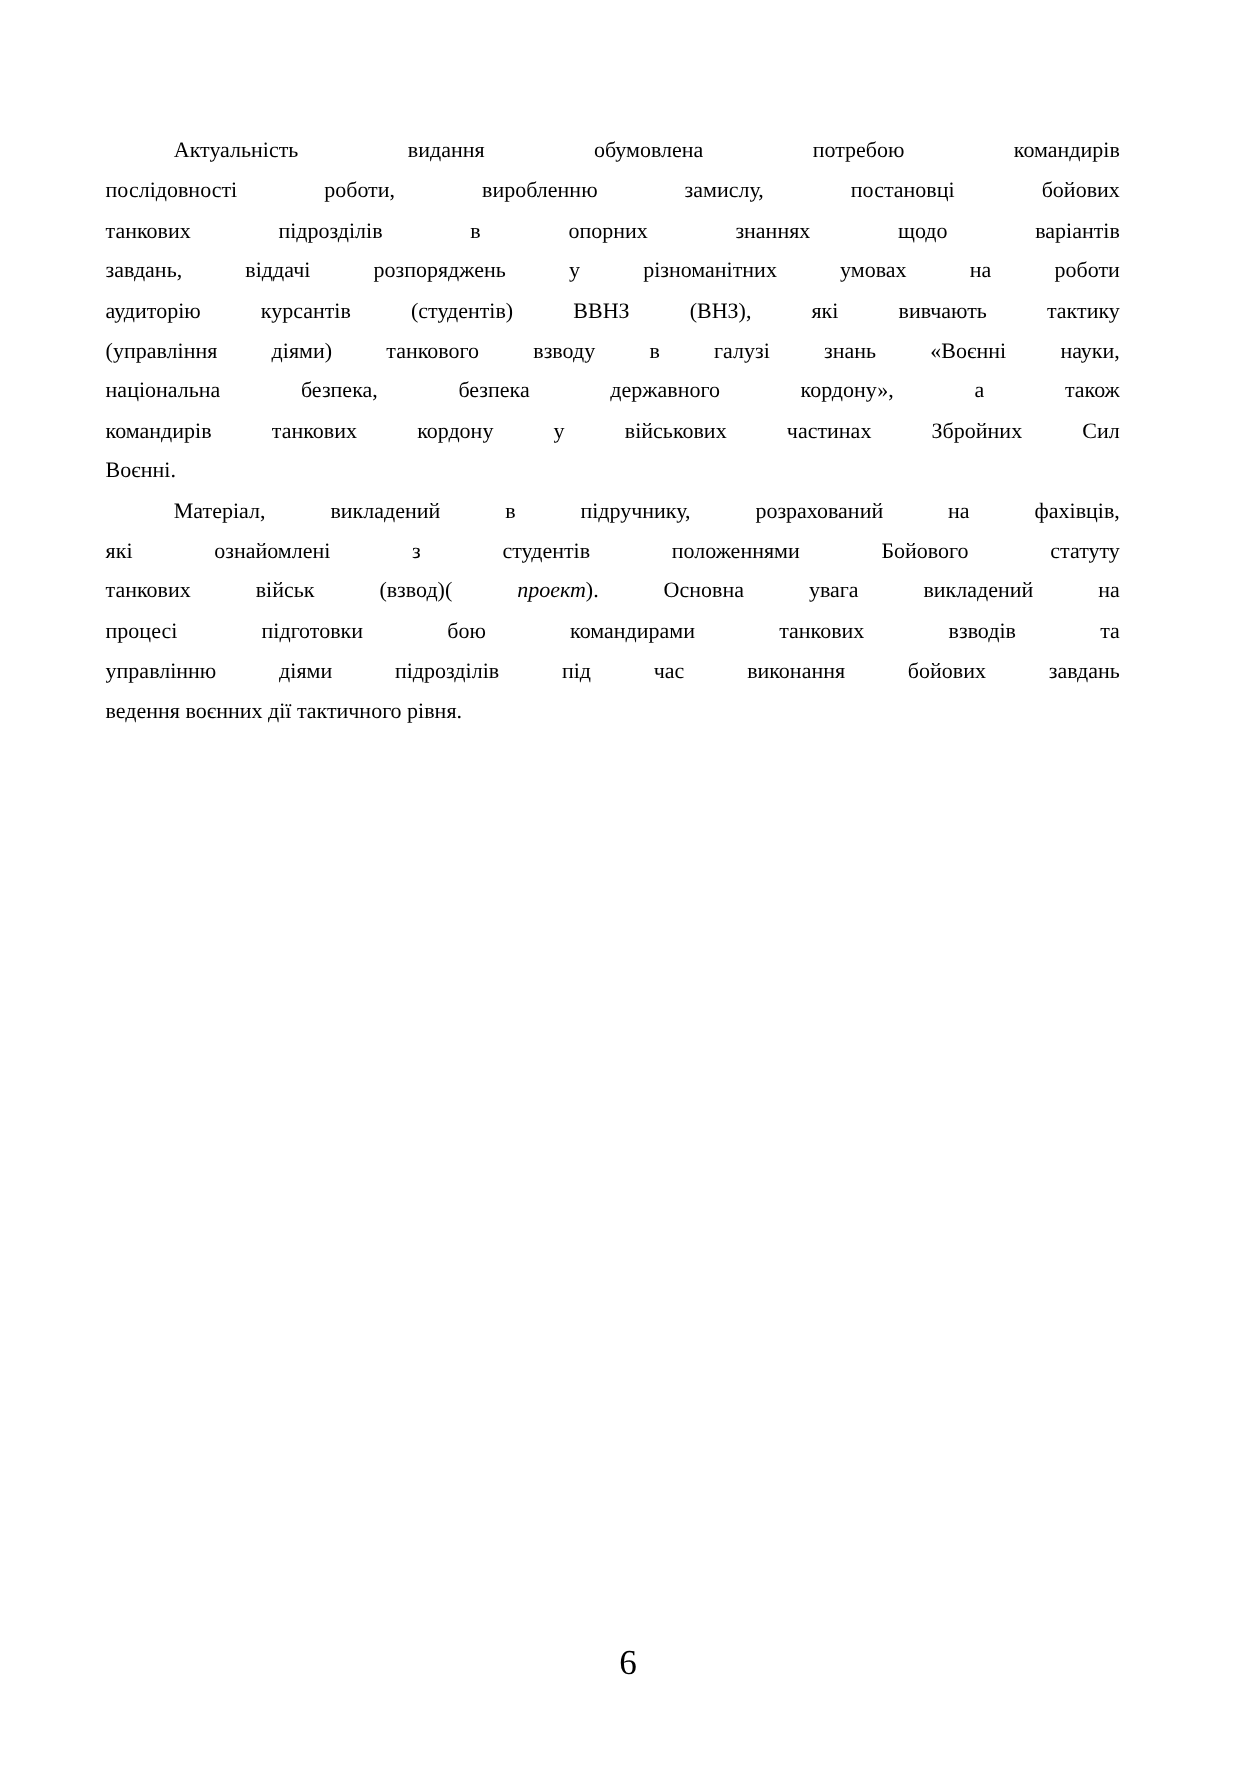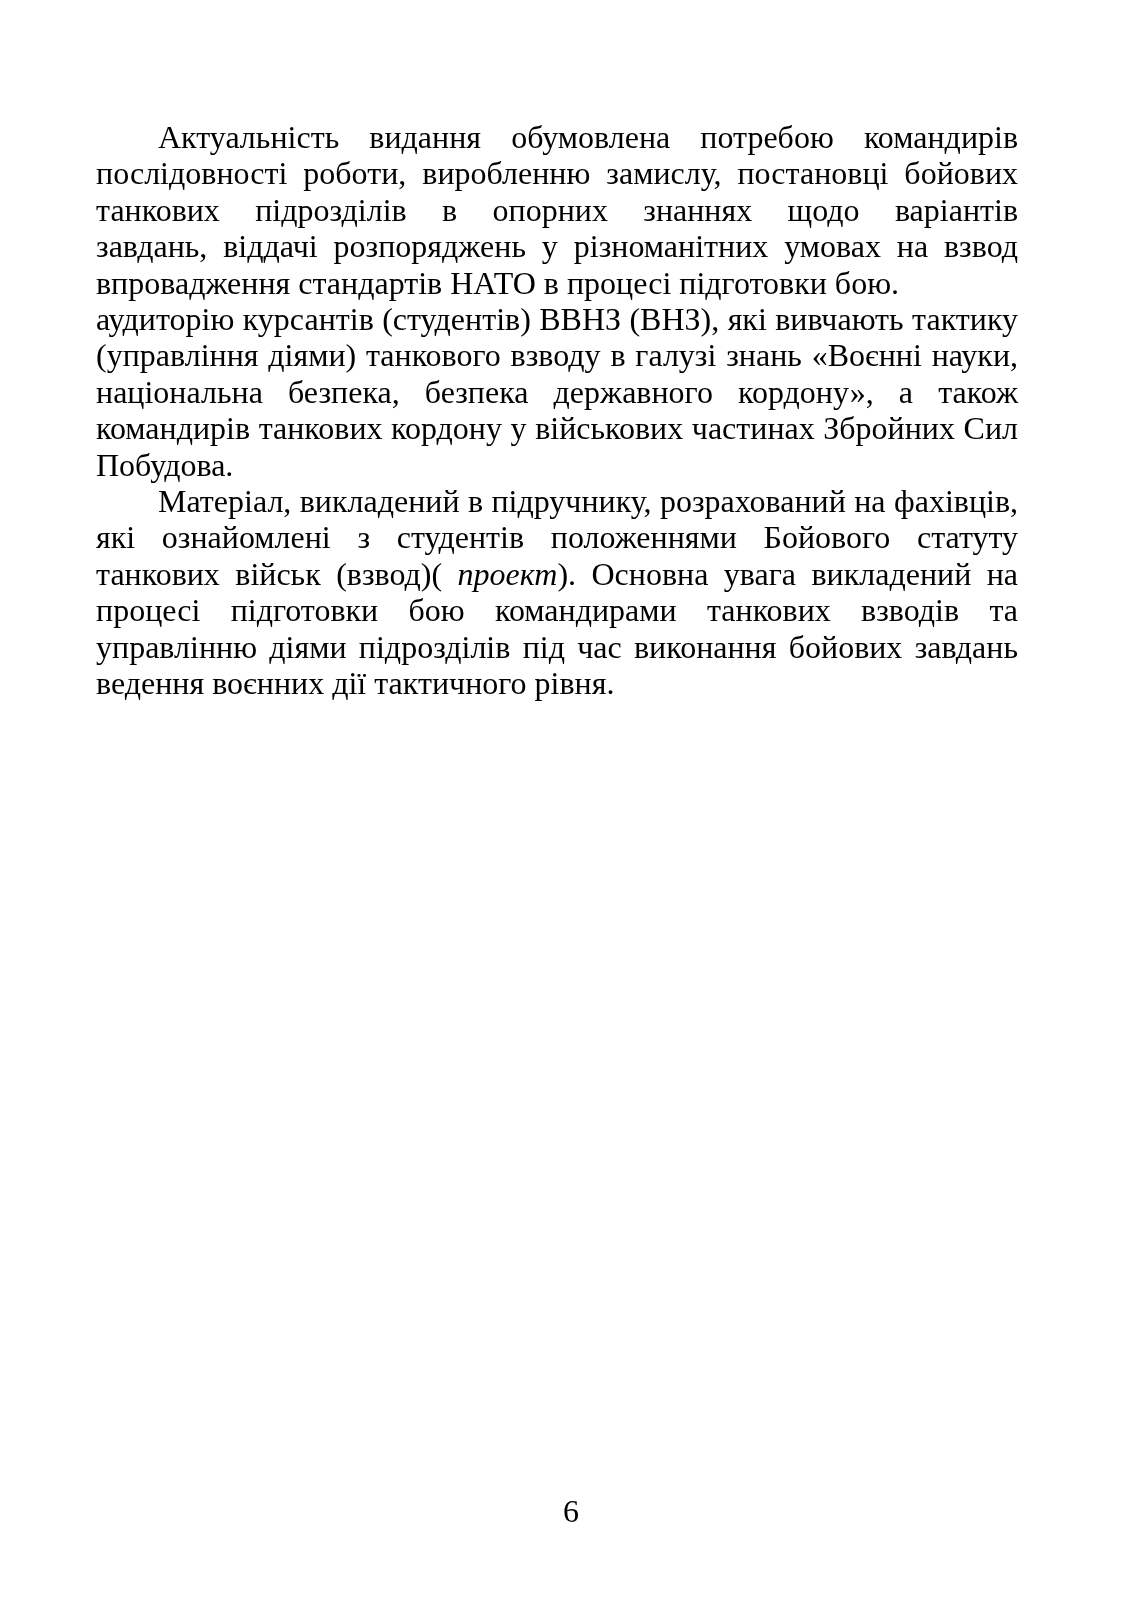--- a/index.html
+++ b/index.html
@@ -18,21 +18,21 @@
   .page {
     position: absolute;
     inset: 0;
     background: #ffffff;
   }
   .text-block {
     position: absolute;
     left: 96px;
     top: 119px;
     width: 922px;
-    font-size: 32px;
+    font-size: 20px;
     line-height: 36.4px;
   }
   .paragraph {
     margin: 0;
     padding: 0;
   }
   .line {
     text-align: justify;
     text-align-last: justify;
     text-justify: inter-word;
@@ -61,30 +61,29 @@
 <body>
 
 <div class="page">
 
   <div class="text-block">
 
     <div class="paragraph">
       <div class="line para-first">Актуальність видання обумовлена потребою командирів</div>
       <div class="line">послідовності роботи, виробленню замислу, постановці бойових</div>
       <div class="line">танкових підрозділів в опорних знаннях щодо варіантів</div>
-      <div class="line">завдань, віддачі розпоряджень у різноманітних умовах на взвод</div>
-      <div class="line para-last">впровадження стандартів НАТО в процесі підготовки бою.</div>
+      <div class="line">завдань, віддачі розпоряджень у різноманітних умовах на роботи</div>
     </div>
 
     <div class="paragraph">
       <div class="line">аудиторію курсантів (студентів) ВВНЗ (ВНЗ), які вивчають тактику</div>
       <div class="line">(управління діями) танкового взводу в галузі знань «Воєнні науки,</div>
       <div class="line">національна безпека, безпека державного кордону», а також</div>
       <div class="line">командирів танкових кордону у військових частинах Збройних Сил</div>
-      <div class="line para-last">Побудова.</div>
+      <div class="line para-last">Воєнні.</div>
     </div>
 
     <div class="paragraph">
       <div class="line para-first">Матеріал, викладений в підручнику, розрахований на фахівців,</div>
       <div class="line">які ознайомлені з студентів положеннями Бойового статуту</div>
       <div class="line"><span>танкових військ (взвод)( </span><span class="italic">проект</span><span>).  Основна увага викладений на</span></div>
       <div class="line">процесі підготовки бою командирами танкових взводів та</div>
       <div class="line">управлінню діями підрозділів під час виконання бойових завдань</div>
       <div class="line para-last">ведення воєнних дії тактичного рівня.</div>
     </div>

